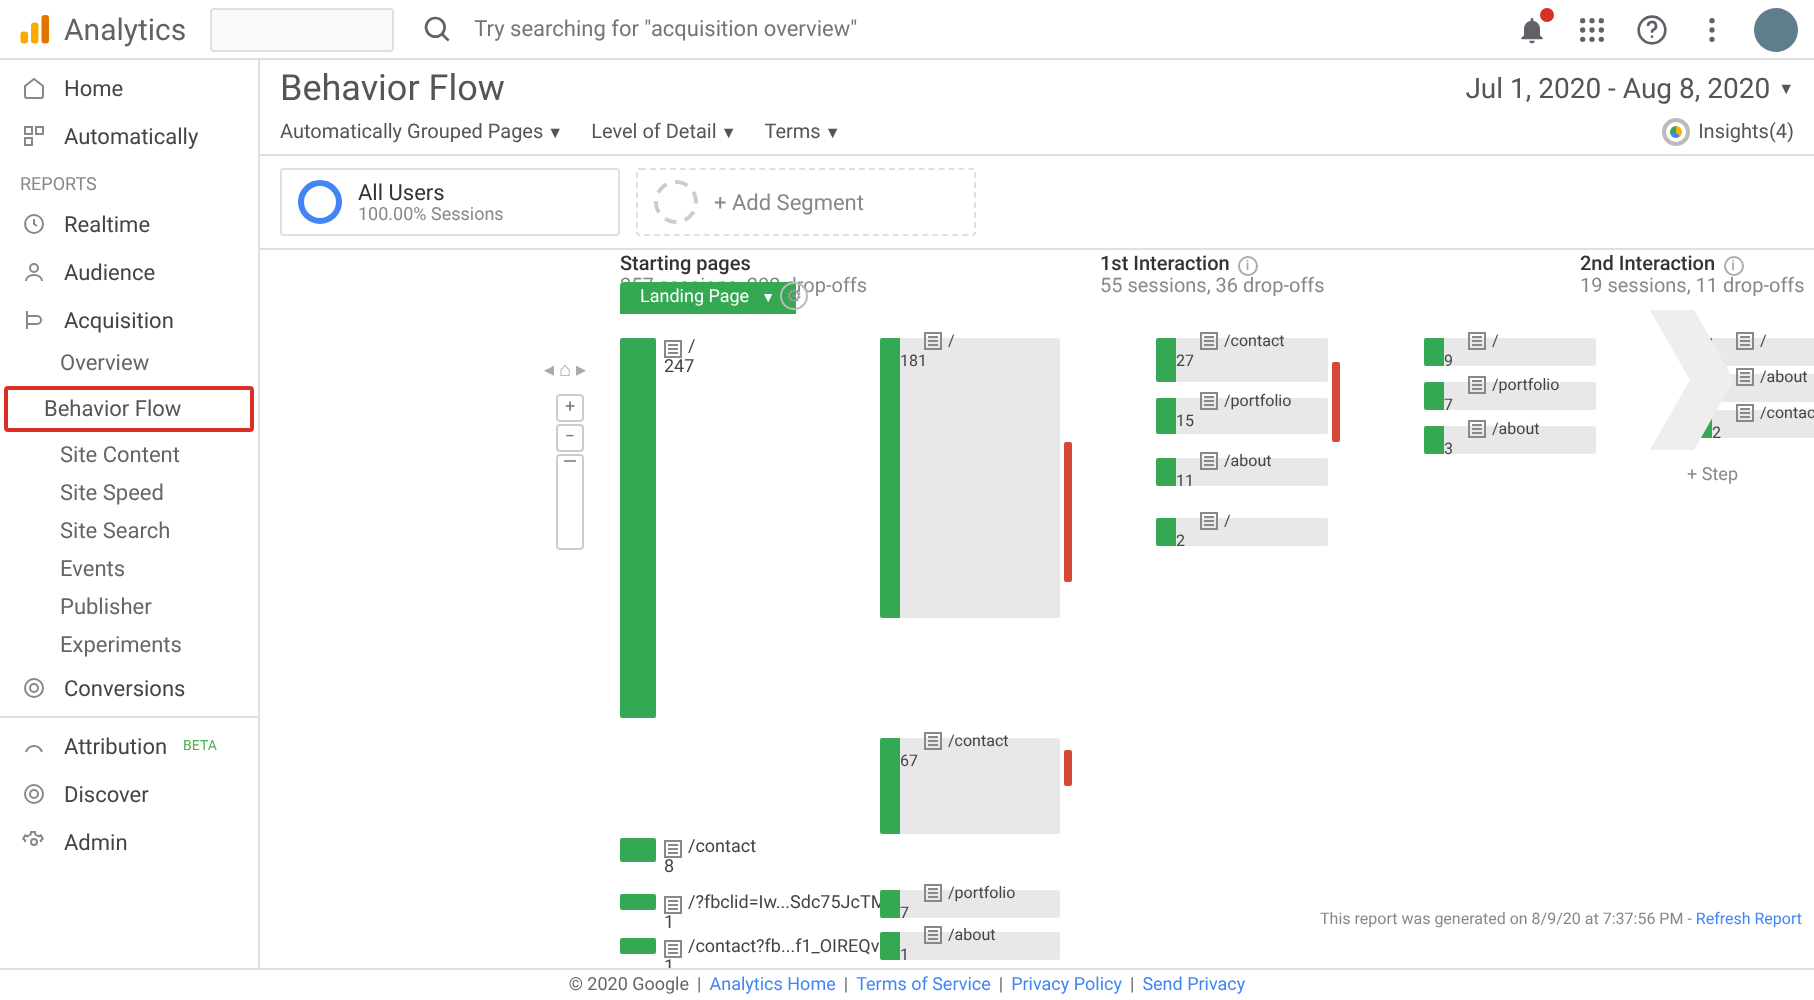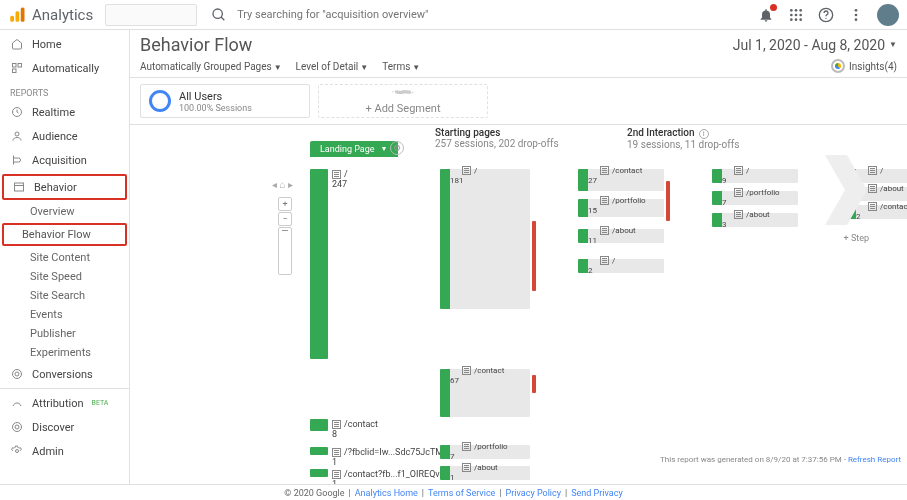--- a/index.html
+++ b/index.html
@@ -53,25 +53,25 @@
   .ctrl-row{display:flex;align-items:center;gap:14px;padding:0 10px 4px;border-bottom:1px solid var(--border);font-size:10px;color:#555;}
   .ctrl small{font-size:8px;margin-left:2px;}
   .insights{margin-left:auto;display:flex;align-items:center;gap:4px;color:#555;}
   .ins-icon{width:14px;height:14px;border-radius:50%;border:2px solid #bbb;display:inline-block;position:relative;}
   .ins-icon::after{content:"";position:absolute;inset:2px;border-radius:50%;background:conic-gradient(#f4b400 0 40%, #4285f4 40% 70%, #34a853 70% 100%);}
   .segment-row{display:flex;gap:8px;padding:6px 10px;border-bottom:1px solid var(--border);}
   .seg-card{border:1px solid var(--border);border-radius:2px;padding:5px 8px;display:flex;align-items:center;gap:8px;width:170px;height:34px;}
   .seg-circle{width:22px;height:22px;border-radius:50%;border:3px solid #4285f4;}
   .seg-text .t1{font-size:11px;}
   .seg-text .t2{font-size:9px;color:#888;}
-  .seg-add{border:1px dashed var(--border);border-radius:2px;padding:5px 8px;display:flex;align-items:center;gap:8px;width:170px;height:34px;color:#888;flex-direction:column;}
+  .seg-add{border:1px dashed var(--border);border-radius:2px;padding:5px 8px;display:flex;align-items:center;gap:8px;width:170px;height:34px;color:#888;}
   .seg-dash{width:22px;height:22px;border-radius:50%;border:2px dashed #ccc;}
   
   .canvas-wrap{flex:1;position:relative;overflow:hidden;}
-  .col-headers{display:flex;padding:2px 140px 2px 180px;gap:52px;font-size:10px;justify-content:flex-end;}
+  .col-headers{display:flex;padding:2px 140px 2px 180px;gap:100px;font-size:10px;}
   .col-h{flex:0 0 140px;}
   .col-h .c-title{font-weight:500;}
   .col-h .c-sub{color:#888;}
   .info-icon{display:inline-block;width:10px;height:10px;border:1px solid #aaa;border-radius:50%;color:#aaa;font-size:7px;text-align:center;line-height:9px;margin-left:4px;}
   .dim-pill{position:absolute;left:180px;top:16px;background:#34a853;color:#fff;border-radius:2px 2px 0 0;padding:3px 10px;font-size:9px;display:flex;align-items:center;gap:6px;}
   .gear{position:absolute;left:260px;top:16px;width:14px;height:14px;border-radius:50%;border:1px solid #bbb;color:#999;font-size:9px;display:flex;align-items:center;justify-content:center;}
   .arrow-lr{position:absolute;left:142px;top:54px;color:#aaa;font-size:10px;}
   .zoom{position:absolute;left:148px;top:72px;width:14px;display:flex;flex-direction:column;gap:1px;}
   .zoom .z{border:1px solid #ccc;border-radius:2px;width:14px;height:14px;display:flex;align-items:center;justify-content:center;font-size:9px;color:#777;background:#fff;}
   .zoom .z.tall{height:48px;align-items:flex-start;padding-top:2px;}
@@ -197,31 +197,20 @@
       </div>
     <div class="sb-item">
         <span class="i">
           <svg width="12" height="12" viewBox="0 0 24 24" fill="none" stroke="#888" stroke-width="2">
             <path d="M5 3v18M5 8h10a4 4 0 0 1 0 8H5"></path>
           </svg>
         </span>
         <span>Acquisition</span>
       </div>
 
-    <div class="sb-box-red">
-      <div class="sb-item">
-        <span class="i">
-            <svg width="12" height="12" viewBox="0 0 24 24" fill="none" stroke="#888" stroke-width="2">
-              <rect x="3" y="4" width="18" height="16"></rect>
-              <path d="M3 9h18"></path>
-            </svg>
-          </span>
-        <span>Behavior</span>
-      </div>
-    </div>
     <div class="sb-sub grey">Overview</div>
     <div class="sb-box-red">
       <div class="sb-sub" style="padding-left:18px;">Behavior Flow</div>
     </div>
     <div class="sb-sub grey">Site Content</div>
     <div class="sb-sub grey">Site Speed</div>
     <div class="sb-sub grey">Site Search</div>
     <div class="sb-sub grey">Events</div>
     <div class="sb-sub grey">Publisher</div>
     <div class="sb-sub grey">Experiments</div>
@@ -294,20 +283,24 @@
         <span class="seg-dash"></span>
         <span>+ Add Segment</span>
       </div>
     </div>
 
     <div class="canvas-wrap">
       <div class="col-headers">
         <div class="col-h">
           <div class="c-title">Starting pages</div>
           <div class="c-sub">257 sessions, 202 drop-offs</div>
+        </div>
+        <div class="col-h">
+          <div class="c-title"><span>1st Interaction</span><span class="info-icon">i</span></div>
+          <div class="c-sub">55 sessions, 36 drop-offs</div>
         </div>
         <div class="col-h">
           <div class="c-title"><span>2nd Interaction</span><span class="info-icon">i</span></div>
           <div class="c-sub">19 sessions, 11 drop-offs</div>
         </div>
 
       </div>
 
       <div class="dim-pill">
           <span>Landing Page</span>

